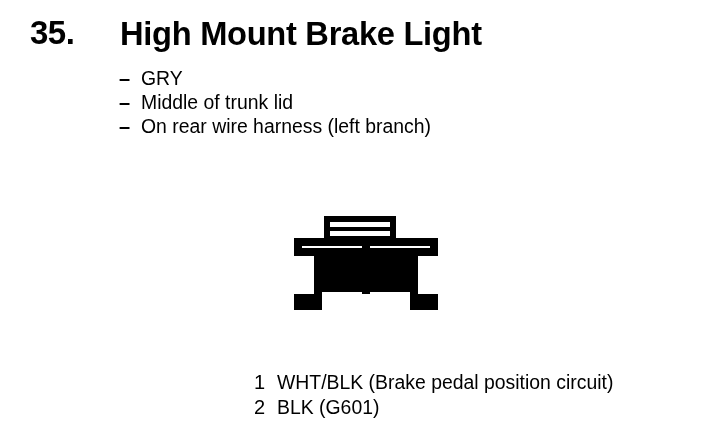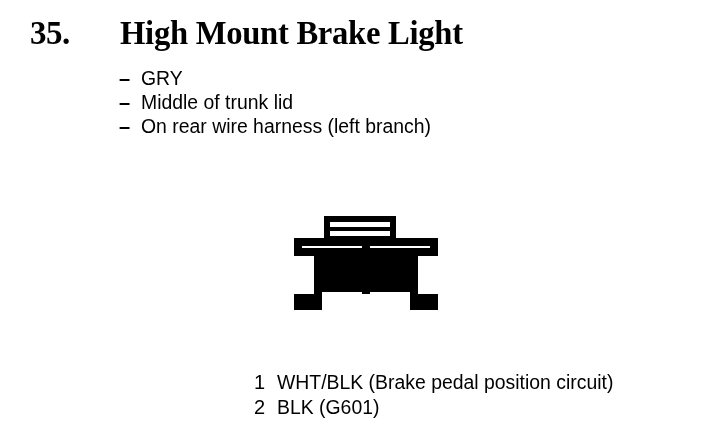--- a/index.html
+++ b/index.html
@@ -17,21 +17,20 @@
     -webkit-font-smoothing: none;
   }
 
   
   #heading {
     position: absolute;
     left: 0;
     top: 14px;
     width: 584px;
     height: 42px;
-    font-family: Liberation Serif, serif;
   }
   #item-number {
     position: absolute;
     left: 30px;
     top: 0;
     font-size: 33px;
     font-weight: bold;
     letter-spacing: -0.5px;
     line-height: 38px;
     white-space: pre;

